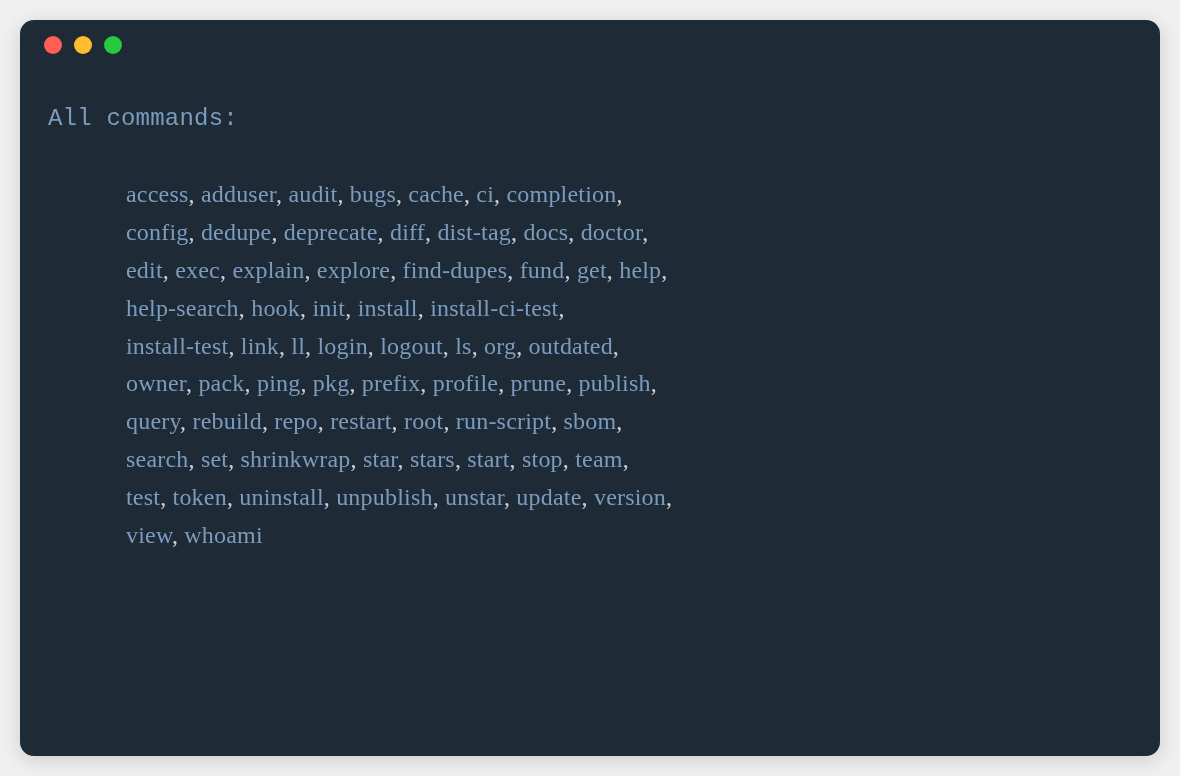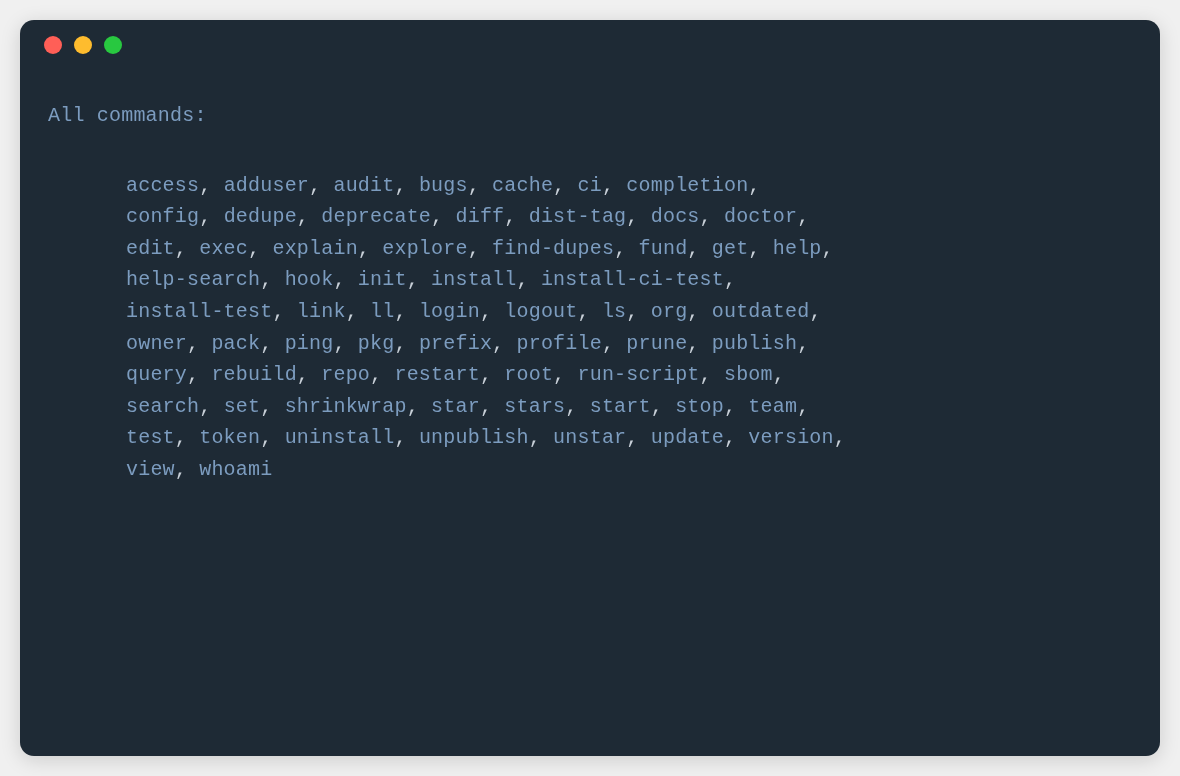--- a/index.html
+++ b/index.html
@@ -37,33 +37,34 @@
       width: 18px;
       height: 18px;
       border-radius: 50%;
     }
     .traffic-light.red { background: #ff5f57; }
     .traffic-light.yellow { background: #febc2e; }
     .traffic-light.green { background: #28c840; }
     .terminal-body {
       flex: 1;
       padding: 30px 28px 30px 28px;
-      font-size: 20px;
+      font-size: 24px;
       line-height: 1.58;
       letter-spacing: 0.2px;
     }
     .header-line {
       color: #7c9cbf;
       margin-bottom: 38px;
     }
     .commands-block {
       padding-left: 78px;
       color: #7c9cbf;
       max-width: 1040px;
       word-wrap: break-word;
+      font-family: Liberation Serif, serif;
     }
     .cmd {
       color: #7c9cbf;
     }
     .sep {
       color: #c8d0d8;
     }
   </style>
 </head>
 <body>

